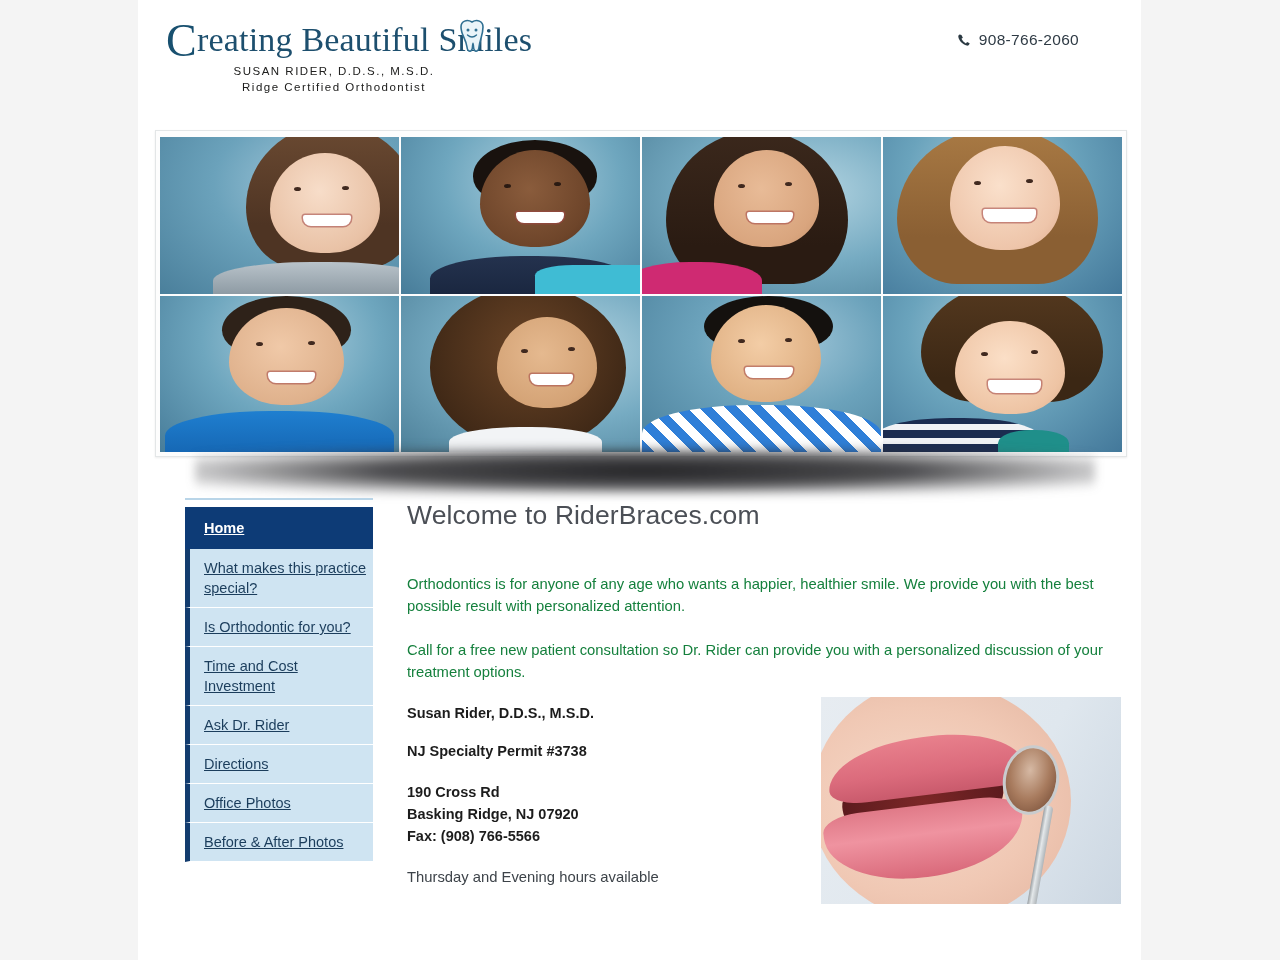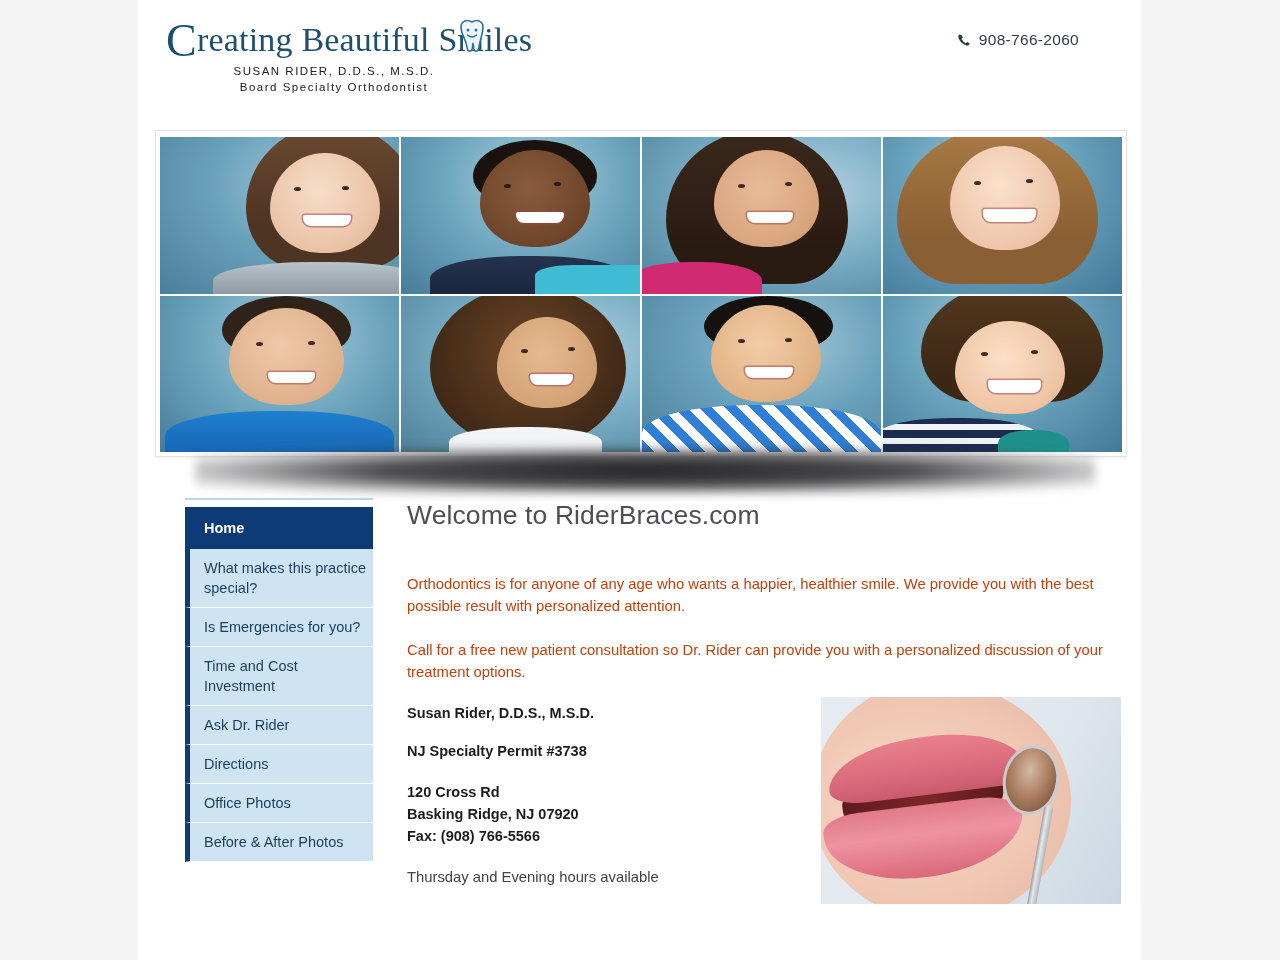--- a/index.html
+++ b/index.html
@@ -197,20 +197,21 @@
   .nav-list { list-style: none; }
   .nav-item {
     background: #cfe4f2;
     border-left: 5px solid #133c6e;
     border-bottom: 1px solid #ffffff;
     color: #1b3d5c;
     font-size: 14.5px;
     line-height: 20px;
     padding: 9px 6px 9px 14px;
     cursor: pointer;
+    text-decoration: underline;
   }
   .nav-item.active {
     background: #0d3b76;
     border-left: 5px solid #0d3b76;
     color: #ffffff;
     font-weight: bold;
     border-bottom: none;
     padding-top: 11px;
     padding-bottom: 11px;
   }
@@ -224,21 +225,21 @@
     font-size: 26.5px;
     color: #4b4f56;
     font-weight: normal;
     letter-spacing: 0.1px;
     margin-top: 2px;
     margin-bottom: 42px;
   }
   .para {
     font-size: 14.8px;
     line-height: 22px;
-    color: #c2410c;
+    color: #15803d;
     margin-bottom: 22px;
     max-width: 700px;
   }
   .strongline {
     font-size: 14.5px;
     font-weight: bold;
     color: #1c1c1c;
     margin-bottom: 22px;
   }
   .addr {
@@ -337,21 +338,21 @@
         <span class="tooth-icon">
           <svg viewBox="0 0 36 38" width="36" height="38">
             <path d="M7 9 C7 3, 13 1, 18 4 C23 1, 29 3, 29 9 C29 17, 26 21, 25 29 C24.5 34, 20 35, 19.5 29 C19.2 24, 18.8 24, 18.5 29 C18 35, 13.5 34, 13 29 C12 21, 7 17, 7 9 Z" fill="#eaf4f9" stroke="#2f6f92" stroke-width="1.6"></path>
             <circle cx="14" cy="12" r="1.5" fill="#2f6f92"></circle>
             <circle cx="22" cy="12" r="1.5" fill="#2f6f92"></circle>
             <path d="M13.5 17 Q18 21 22.5 17" stroke="#2f6f92" stroke-width="1.4" fill="none" stroke-linecap="round"></path>
           </svg>
         </span>
       </div>
       <div class="logo-sub1">SUSAN RIDER, D.D.S., M.S.D.</div>
-      <div class="logo-sub2">Board Specialty Orthodontist</div>
+      <div class="logo-sub2">Ridge Certified Orthodontist</div>
     </div>
 
     <div class="phone-block">
       <span class="phone-icon">
         <svg viewBox="0 0 16 16" width="14" height="14">
           <path d="M3.2 1.6 C2.2 1.9 1.3 3 1.5 4.3 C2.1 8.6 6.4 13.2 11.2 14.4 C12.5 14.7 13.9 13.7 14.2 12.6 L14.4 11.8 L11.5 10.4 L10.2 11.9 C8.3 10.9 6 8.6 5.1 6.6 L6.7 5.3 L5.1 2.2 Z" fill="#2b3942"></path>
         </svg>
       </span>
       <span>908-766-2060</span>
     </div>
@@ -439,38 +440,38 @@
     <div class="banner-shadow"></div>
   </div>
 
   <div class="content">
 
     <nav class="sidebar">
       <div class="sidebar-topline"></div>
       <ul class="nav-list">
         <li class="nav-item active"><span>Home</span></li>
         <li class="nav-item"><span>What makes this practice special?</span></li>
-        <li class="nav-item"><span>Is Emergencies for you?</span></li>
+        <li class="nav-item"><span>Is Orthodontic for you?</span></li>
         <li class="nav-item"><span>Time and Cost Investment</span></li>
         <li class="nav-item"><span>Ask Dr. Rider</span></li>
         <li class="nav-item"><span>Directions</span></li>
         <li class="nav-item"><span>Office Photos</span></li>
         <li class="nav-item"><span>Before &amp; After Photos</span></li>
 
       </ul>
     </nav>
 
     <main class="main">
       <h1 class="main-title">Welcome to RiderBraces.com</h1>
       <p class="para">Orthodontics is for anyone of any age who wants a happier, healthier smile. We provide you with the best possible result with personalized attention.</p>
       <p class="para">Call for a free new patient consultation so Dr. Rider can provide you with a personalized discussion of your treatment options.</p>
       <div class="strongline">Susan Rider, D.D.S., M.S.D.</div>
       <div class="strongline">NJ Specialty Permit #3738</div>
       <div class="addr">
-        <div>120 Cross Rd</div>
+        <div>190 Cross Rd</div>
         <div>Basking Ridge, NJ 07920</div>
         <div>Fax: (908) 766-5566</div>
       </div>
       <div class="hours">Thursday and Evening hours available</div>
 
       <div class="mouth-photo">
         <div class="mp-face"></div>
         <div class="mp-cavity"></div>
         <div class="mp-teeth">
           <i></i>

